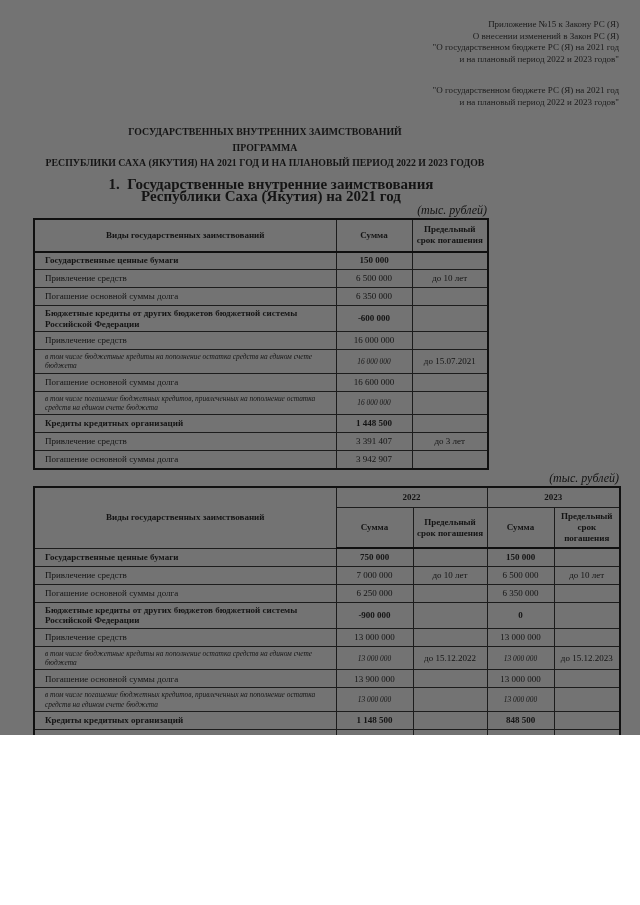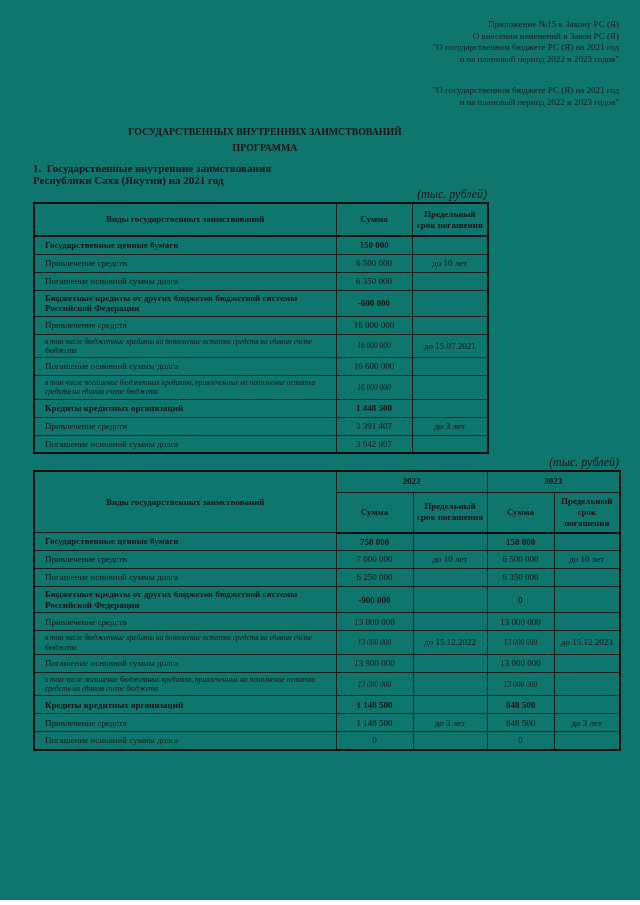--- a/index.html
+++ b/index.html
@@ -1,21 +1,21 @@
 <!DOCTYPE html>
 <html lang="ru"><head>
 <meta charset="utf-8">
 <style>
   * { box-sizing: border-box; }
   html, body { margin: 0; padding: 0; background: #ffffff; }
   .page {
     position: relative;
     width: 640px;
-    height: 900px;
-    background: #0f766e;
+    height: 735px;
+    background: #737373;
     color: #141414;
     font-family: "Liberation Serif", "DejaVu Serif", serif;
     padding: 19px 21px 0 33px;
     overflow: hidden;
   }
   .appendix-block {
     text-align: right;
     font-size: 9px;
     line-height: 11.5px;
     color: #1b1b1b;
@@ -26,22 +26,23 @@
     width: 464px;
     margin-top: 16px;
     text-align: center;
     font-weight: bold;
     font-size: 9.8px;
     line-height: 15.5px;
   }
   .sec-heading {
     width: 476px;
     margin-top: 7px;
+    text-align: center;
     font-weight: bold;
-    font-size: 11px;
+    font-size: 15px;
     line-height: 12px;
   }
   .sec-heading.second { margin-top: 13px; }
 
   .units {
     font-size: 12px;
     margin-top: 3px;
     text-align: right;
     line-height: 11px;
     font-style: italic;
@@ -95,20 +96,21 @@
   </div>
 
   <div class="appendix-block gap">
     <div>"О государственном бюджете РС (Я) на 2021 год</div>
     <div>и на плановый период 2022 и 2023 годов"</div>
   </div>
 
   <div class="doc-title">
     <div>ГОСУДАРСТВЕННЫХ ВНУТРЕННИХ ЗАИМСТВОВАНИЙ</div>
     <div>ПРОГРАММА</div>
+    <div>РЕСПУБЛИКИ САХА (ЯКУТИЯ) НА 2021 ГОД  И НА ПЛАНОВЫЙ ПЕРИОД 2022 И 2023 ГОДОВ</div>
   </div>
 
   <div class="sec-heading">
     <div>1.&nbsp;&nbsp;Государственные внутренние заимствования</div>
     <div>Республики Саха (Якутия) на 2021 год</div>
   </div>
 
   <div class="units u1">(тыс. рублей)</div>
 
   <table class="t t1">

